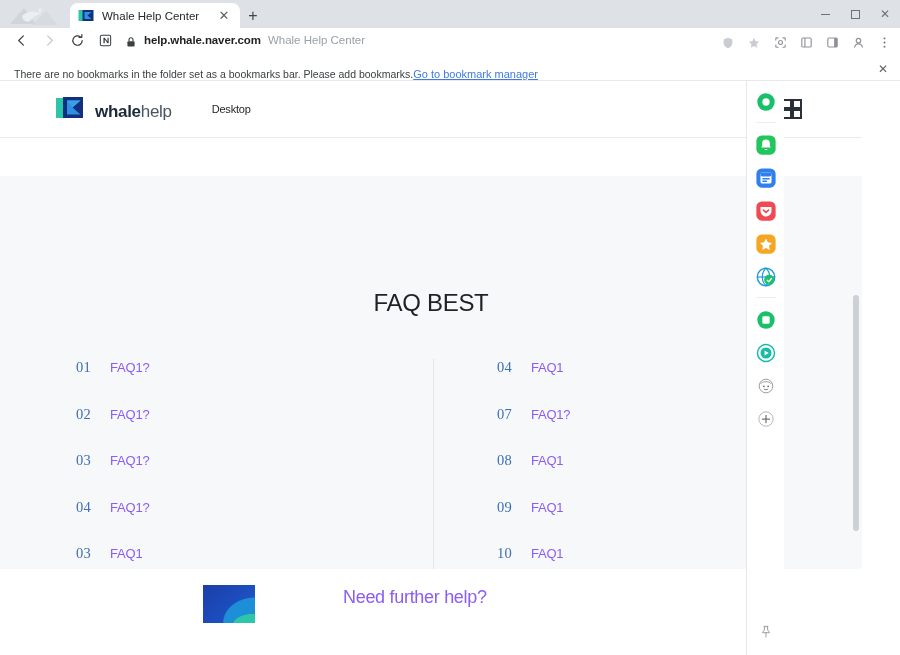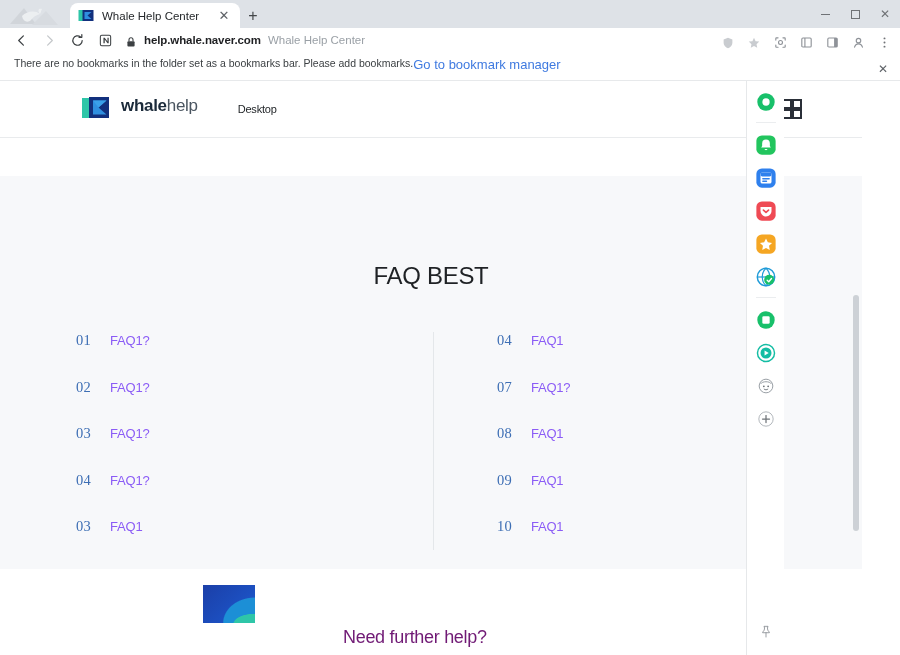--- a/index.html
+++ b/index.html
@@ -62,25 +62,25 @@
   }
   .lock { width: 12px; height: 12px; margin-right: 7px; position: relative; }
   .url-host { font-size: 11.5px; color: #1f2023; font-weight: bold; letter-spacing: -.1px; }
   .url-sub { font-size: 11.5px; color: #9aa0a6; margin-left: 7px; }
   .tb-right { display: flex; align-items: center; margin-right: 4px; }
   .tb-right .tb-ico { margin-left: 2px; }
 
   
   .bmbar {
     position: absolute; left: 0; top: 57px; width: 900px; height: 24px;
-    background: #ffffff; display: flex; align-items: flex-start;
+    background: #ffffff; display: flex; align-items: flex-end;
     border-bottom: 1px solid #e7e9eb;
   }
   .bm-text { margin-left: 14px; font-size: 10.5px; color: #3c4043; }
-  .bm-link { font-size: 13px; color: #3f7ae0; }
+  .bm-link { font-size: 11px; color: #3f7ae0; text-decoration: underline; }
   .bm-x {
     position: absolute; right: 12px; top: 5px; font-size: 12px; color: #5f6368;
     line-height: 14px;
   }
 
   
   .sidebar {
     position: absolute; right: 0; top: 81px; width: 38px; height: 574px;
     background: #ffffff; border-left: 1px solid #e6e8ea;
     display: flex; flex-direction: column; align-items: center;
@@ -99,41 +99,41 @@
   
   .page {
     position: absolute; left: 0; top: 81px; width: 862px; height: 574px;
     background: #ffffff; overflow: hidden;
   }
   .page-header {
     position: relative; height: 57px; background: #ffffff;
     border-bottom: 1px solid #e9ebed;
     display: flex; align-items: center;
   }
-  .brand { display: flex; align-items: flex-start; margin-left: 82px; }
+  .brand { display: flex; align-items: flex-end; margin-left: 56px; }
   .brand-mark { width: 28px; height: 26px; position: relative; flex: 0 0 28px; }
   .brand-text { margin-left: 11px; font-size: 17px; letter-spacing: -.3px; }
   .brand-w { color: #1b2a3a; font-weight: bold; }
   .brand-h { color: #4a5560; font-weight: normal; }
   .nav-item {
     margin-left: 40px; font-size: 11px; color: #222629; letter-spacing: -.2px;
   }
   .grid-btn {
     position: absolute; right: 58px; top: 16px; width: 24px; height: 24px;
   }
   .hdr-gap { height: 38px; background: #ffffff; }
 
   
   .faq {
     position: relative; background: #f7f8fa; padding-top: 2px;
     height: 393px;
   }
   .faq-title {
     text-align: center; font-size: 24px; color: #1f2225; font-weight: normal;
-    letter-spacing: -.3px; margin-top: 84px;
+    letter-spacing: -.3px; margin-top: 111px;
   }
   .faq-cols {
     display: flex; margin-top: 42px; position: relative; gap: 40px;
   }
   .faq-divider {
     position: absolute; left: 433px; top: 0px; width: 1px; height: 218px;
     background: #e4e7ea;
   }
   .faq-col { width: 433px; }
   .faq-col.left { padding-left: 76px; }
@@ -152,21 +152,21 @@
   }
   .footer-img {
     position: absolute; left: 203px; top: 16px; width: 52px; height: 38px;
     background:
       radial-gradient(ellipse 56px 30px at 96% 104%, #2ec6a8 0%, #2ec6a8 34%, rgba(46,198,168,0) 36%),
       radial-gradient(ellipse 60px 48px at 100% 100%, #1c8fd6 0%, #1c8fd6 52%, rgba(28,143,214,0) 54%),
       linear-gradient(135deg, #1b3fa8 0%, #1c4fc0 60%, #1f63d0 100%);
   }
   .footer-text {
     position: absolute; left: 343px; top: 18px;
-    font-size: 18px; color: #701a75; letter-spacing: -.3px; margin-top: 40px;
+    font-size: 18px; color: #8b5cf6; letter-spacing: -.3px;
   }
 
   
   .pscroll {
     position: absolute; right: 3px; top: 214px; width: 6px; height: 236px;
     background: #cdd1d6; border-radius: 3px;
   }
 </style>
 </head>
 <body>

